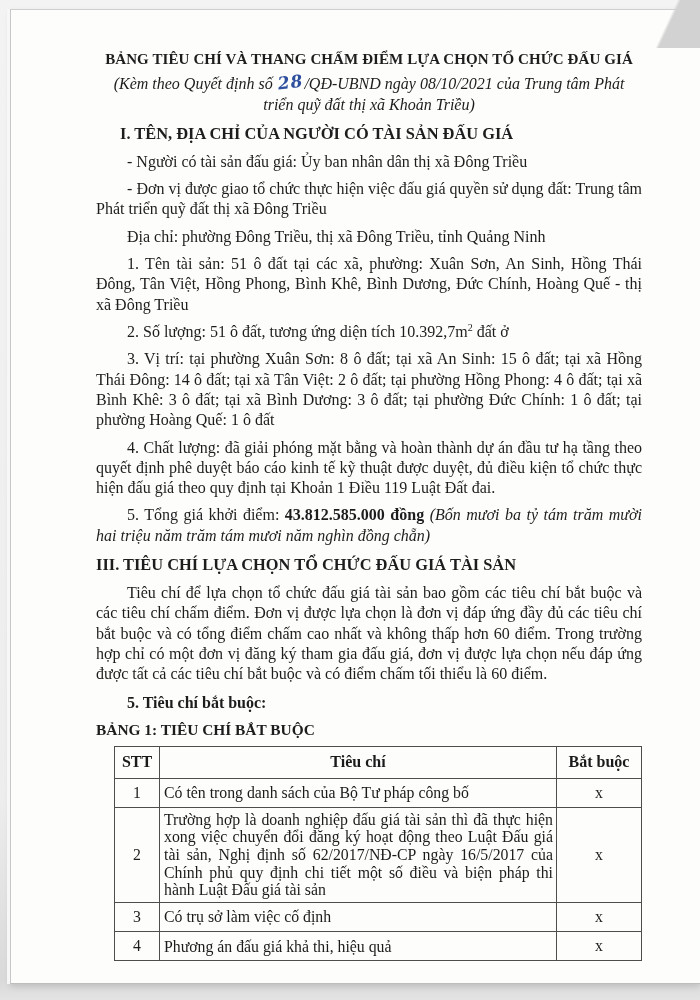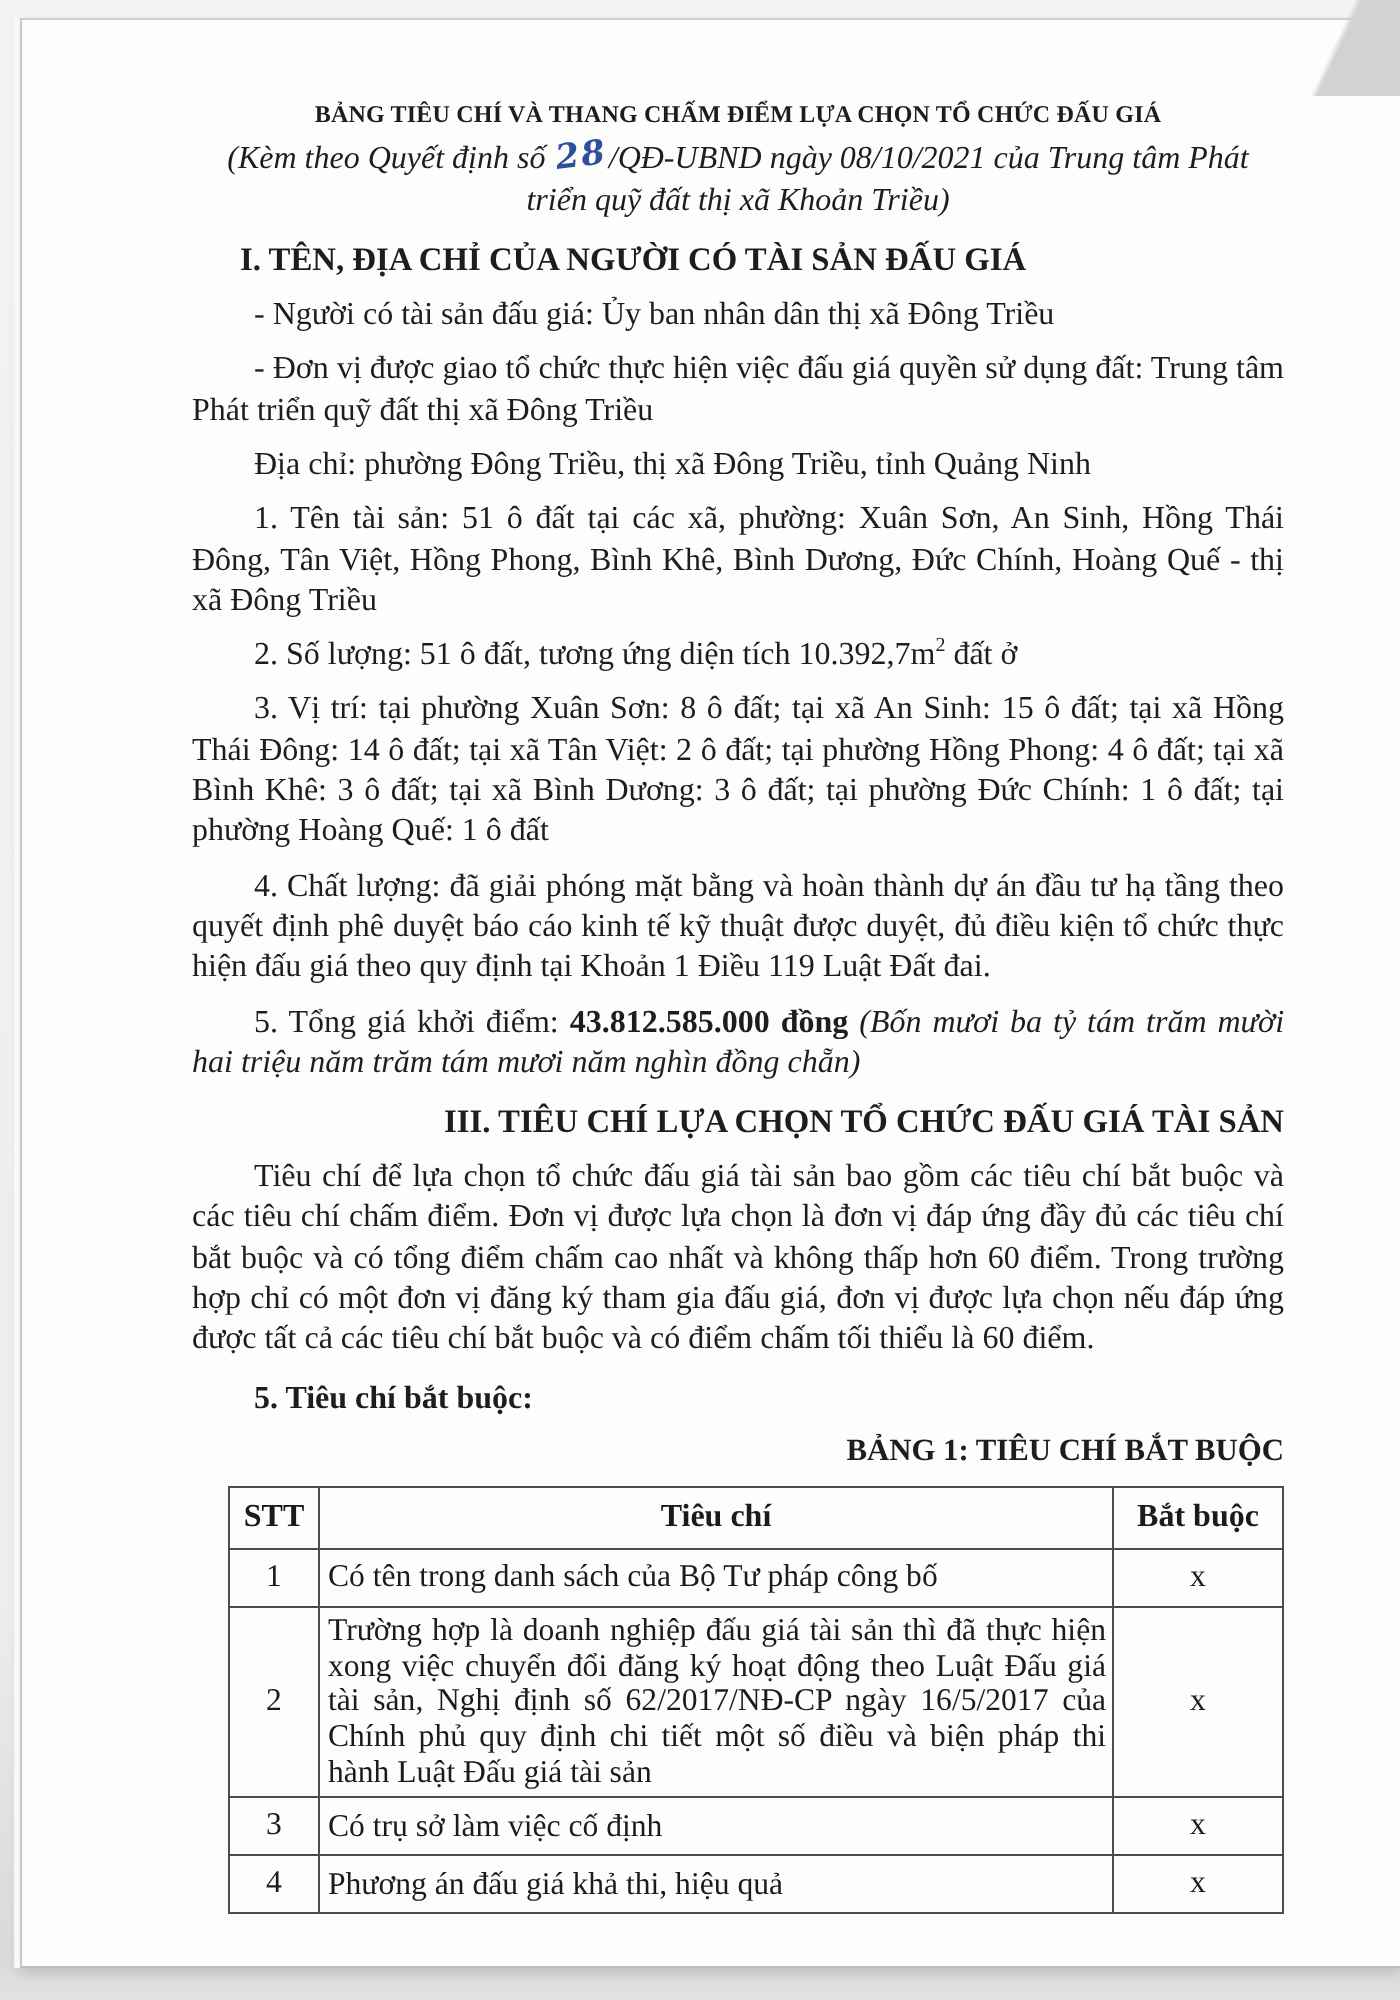--- a/index.html
+++ b/index.html
@@ -36,21 +36,21 @@
     left: 0; top: 0; right: 0; bottom: 0;
     padding: 40px 58px 0 85px;
     color: #1d1d1d;
     font-size: 16px;
     line-height: 1.27;
     overflow: hidden;
   }
   .doc-title {
     text-align: center;
     font-weight: bold;
-    font-size: 12px;
+    font-size: 15px;
     margin-bottom: 4px;
     letter-spacing: 0.1px;
   }
   .doc-subtitle {
     text-align: center;
     font-style: italic;
     font-size: 16px;
     margin-bottom: 8px;
   }
   .handwritten {
@@ -64,38 +64,38 @@
     transform: rotate(-7deg) translateY(-1px);
     margin: 0 1px;
   }
   .sec-heading {
     font-weight: bold;
     font-size: 16.4px;
     margin: 9px 0 7px 0;
     text-indent: 24px;
   }
   .sec-heading.centered {
-    text-align: right;
+    text-align: left;
     text-indent: 0;
   }
   p.body-p {
     text-align: justify;
     text-indent: 31px;
     margin-bottom: 7px;
   }
   .bold { font-weight: bold; }
   .italic { font-style: italic; }
   sup { font-size: 10px; line-height: 0; }
   .sub-heading {
     font-weight: bold;
     text-indent: 31px;
     margin: 9px 0 6px 0;
   }
   .table-caption {
-    text-align: right;
+    text-align: left;
     font-weight: bold;
     font-size: 15.4px;
     margin-bottom: 7px;
   }
   table.criteria {
     border-collapse: collapse;
     margin-left: 18px;
     width: 527px;
     table-layout: fixed;
     font-size: 15.8px;

